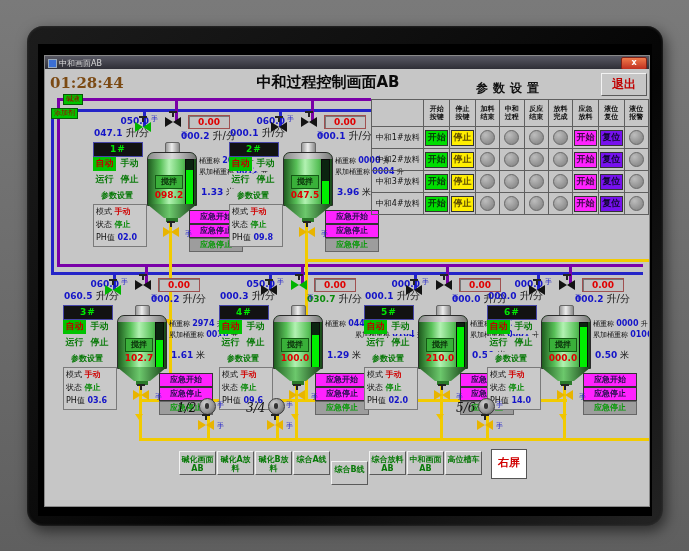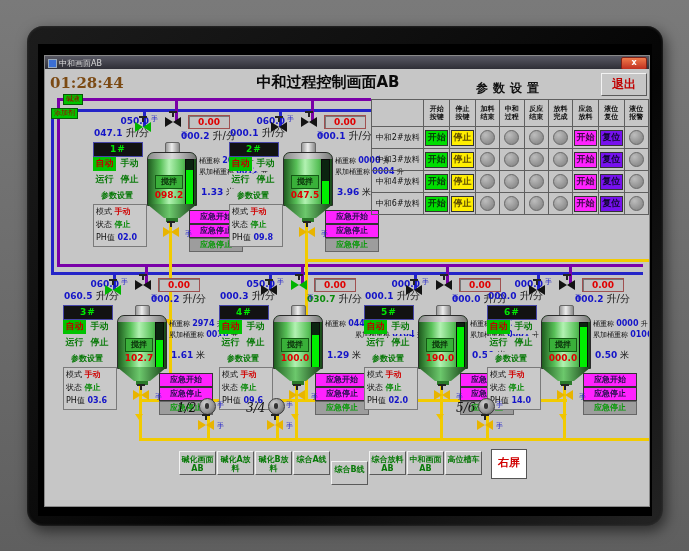--- a/index.html
+++ b/index.html
@@ -440,21 +440,21 @@
               <div><span class="lab">PH值</span> <span class="v-blue">02.0</span></div>
             </div>
             <div class="tank abs">
               <div class="tk-noz"></div>
               <div class="tk-body">
                 <div class="tk-lid"></div>
                 <div class="tk-track">
                   <div class="tk-fill" style="height: 92%;"></div>
                 </div>
                 <div class="tk-btn">搅拌</div>
-                <div class="tk-val">190.0</div>
+                <div class="tk-val">210.0</div>
               </div>
               <div class="tk-cone"></div>
               <div class="tk-out"></div>
             </div>
             <div class="met abs" style="position: absolute; left: 108px; top: 42px;">桶重称 <span class="val">0787</span> 升</div>
             <div class="met abs" style="position: absolute; left: 108px; top: 53px;">累加桶重称 <span class="val">0001</span> 升</div>
             <div class="lvl abs"><span class="val">0.50</span> 米</div>
             <div class="valve" style="position: absolute; left: 72px; top: 113px;">
               <div class="t1" style="border-left-color: rgb(232, 180, 0);"></div>
               <div class="t2" style="border-right-color: rgb(232, 180, 0);"></div>
@@ -553,20 +553,52 @@
               </td>
               <td style="width:25px;">
                 <div class="hcell">液位<br>复位</div>
               </td>
               <td style="width:25px;">
                 <div class="hcell">液位<br>报警</div>
               </td>
             </tr>
             <tr>
               <td style="height:21px;">
+                <div class="rlab">中和1#放料</div>
+              </td>
+              <td>
+                <div class="tb start">开始</div>
+              </td>
+              <td>
+                <div class="tb stop">停止</div>
+              </td>
+              <td>
+                <div class="circle"></div>
+              </td>
+              <td>
+                <div class="circle"></div>
+              </td>
+              <td>
+                <div class="circle"></div>
+              </td>
+              <td>
+                <div class="circle"></div>
+              </td>
+              <td>
+                <div class="tb emerg">开始</div>
+              </td>
+              <td>
+                <div class="tb reset">复位</div>
+              </td>
+              <td>
+                <div class="circle"></div>
+              </td>
+            </tr>
+            <tr>
+              <td style="height:21px;">
                 <div class="rlab">中和2#放料</div>
               </td>
               <td>
                 <div class="tb start">开始</div>
               </td>
               <td>
                 <div class="tb stop">停止</div>
               </td>
               <td>
                 <div class="circle"></div>
@@ -618,52 +650,20 @@
               <td>
                 <div class="tb reset">复位</div>
               </td>
               <td>
                 <div class="circle"></div>
               </td>
             </tr>
             <tr>
               <td style="height:21px;">
                 <div class="rlab">中和4#放料</div>
-              </td>
-              <td>
-                <div class="tb start">开始</div>
-              </td>
-              <td>
-                <div class="tb stop">停止</div>
-              </td>
-              <td>
-                <div class="circle"></div>
-              </td>
-              <td>
-                <div class="circle"></div>
-              </td>
-              <td>
-                <div class="circle"></div>
-              </td>
-              <td>
-                <div class="circle"></div>
-              </td>
-              <td>
-                <div class="tb emerg">开始</div>
-              </td>
-              <td>
-                <div class="tb reset">复位</div>
-              </td>
-              <td>
-                <div class="circle"></div>
-              </td>
-            </tr>
-            <tr>
-              <td style="height:21px;">
-                <div class="rlab">中和6#放料</div>
               </td>
               <td>
                 <div class="tb start">开始</div>
               </td>
               <td>
                 <div class="tb stop">停止</div>
               </td>
               <td>
                 <div class="circle"></div>
               </td>

